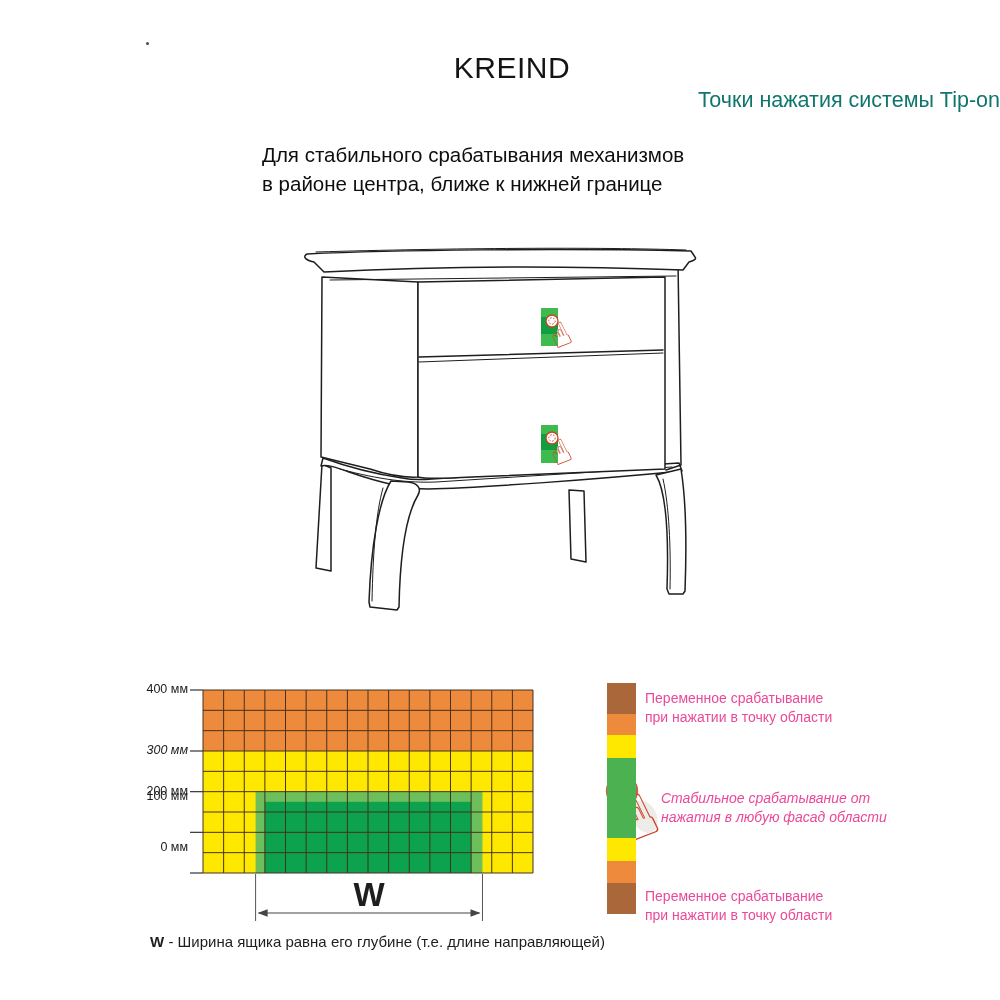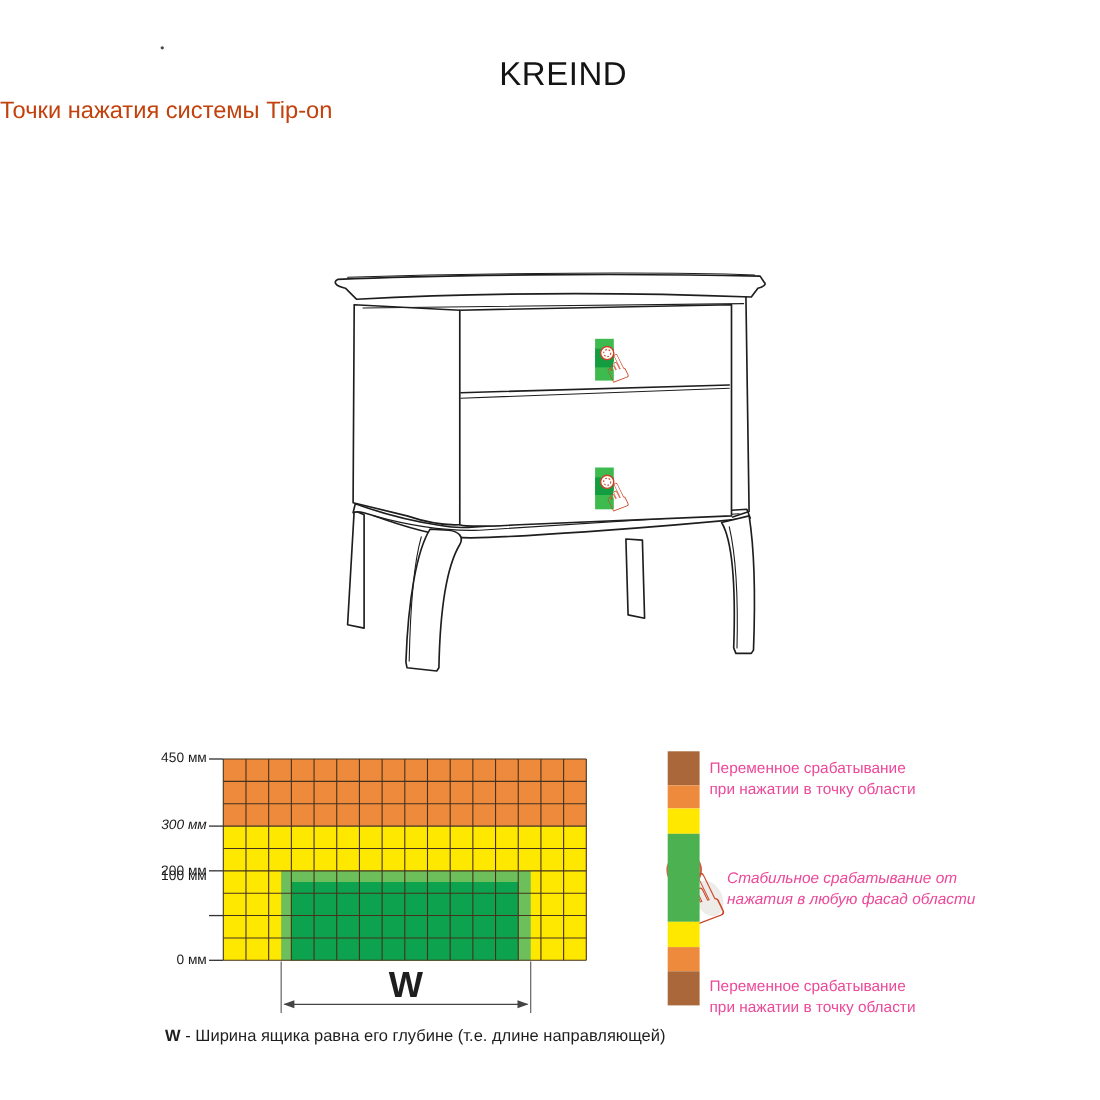--- a/index.html
+++ b/index.html
@@ -3,21 +3,21 @@
 <meta charset="utf-8">
 <style>
   html,body{margin:0;padding:0}
   body{
     width:1000px;height:1000px;position:relative;background:#ffffff;
     font-family:"Liberation Sans",sans-serif;overflow:hidden;color:#161616;
   }
   #illustration{position:absolute;left:0;top:0;width:1000px;height:1000px}
   #stray-dot{position:absolute;left:146px;top:42px;width:3px;height:3px;border-radius:50%;background:#4a4a4a}
   #brand{position:absolute;top:51px;left:12px;width:1000px;text-align:center;font-size:30px;letter-spacing:.5px;color:#141414}
-  #subtitle{position:absolute;top:88px;left:0;width:1000px;text-align:left;font-size:21.5px;color:#c2410c}
+  #subtitle{position:absolute;top:88px;left:0;width:1000px;text-align:right;font-size:21.5px;color:#0f766e}
   #intro{position:absolute;top:140px;left:262px;font-size:20.5px;line-height:29px;color:#0e0e0e}
   .ytick{position:absolute;left:118px;width:70px;text-align:right;font-size:12.5px;color:#1b1b1b}
   #legend-bar{position:absolute;left:607px;top:683px;width:29px}
   #legend-bar .seg{width:29px}
   .legend-entry{position:absolute;font-size:14px;line-height:18.5px;color:#ec4899}
   #w-label{position:absolute;top:876px;left:329px;width:80px;text-align:center;font-size:33px;font-weight:bold;color:#1e1e1e}
   #footnote{position:absolute;top:933px;left:145px;width:460px;text-align:right;font-size:15px;color:#1e1e1e}
   #footnote .b{font-weight:bold}
 </style>
 </head>
@@ -135,28 +135,30 @@
       <text x="-16" y="52" font-size="60" fill="#cd4327" font-family="DejaVu Sans, sans-serif">☝</text>
     </g>
   </g>
 </svg>
 
 <div id="stray-dot"></div>
 
 <div id="brand">KREIND</div>
 <div id="subtitle">Точки нажатия системы Tip-on</div>
 <div id="intro">
+    <div>Для стабильного срабатывания механизмов</div>
+    <div>в районе центра, ближе к нижней границе</div>
   </div>
 
 <div id="y-axis-labels">
-    <div class="ytick" style="top: 682px;">450 мм</div>
+    <div class="ytick" style="top: 682px;">400 мм</div>
     <div class="ytick" style="top: 743px; font-style: italic;">300 мм</div>
     <div class="ytick" style="top: 783.667px;">200 мм</div>
     <div class="ytick" style="top: 789px;">100 мм</div>
-    <div class="ytick" style="top: 865px; text-align: right;">0 мм</div>
+    <div class="ytick" style="top: 840px; text-align: right;">0 мм</div>
   </div>
 
 <div id="w-label">W</div>
 
 <div id="footnote"><span class="b">W</span><span> - Ширина ящика равна его глубине (т.е. длине направляющей)</span></div>
 
 <div id="legend-bar">
     <div class="seg" style="height: 31px; background: rgb(169, 103, 58);"></div>
     <div class="seg" style="height: 21px; background: rgb(238, 138, 60);"></div>
     <div class="seg" style="height: 23px; background: rgb(255, 232, 0);"></div>

